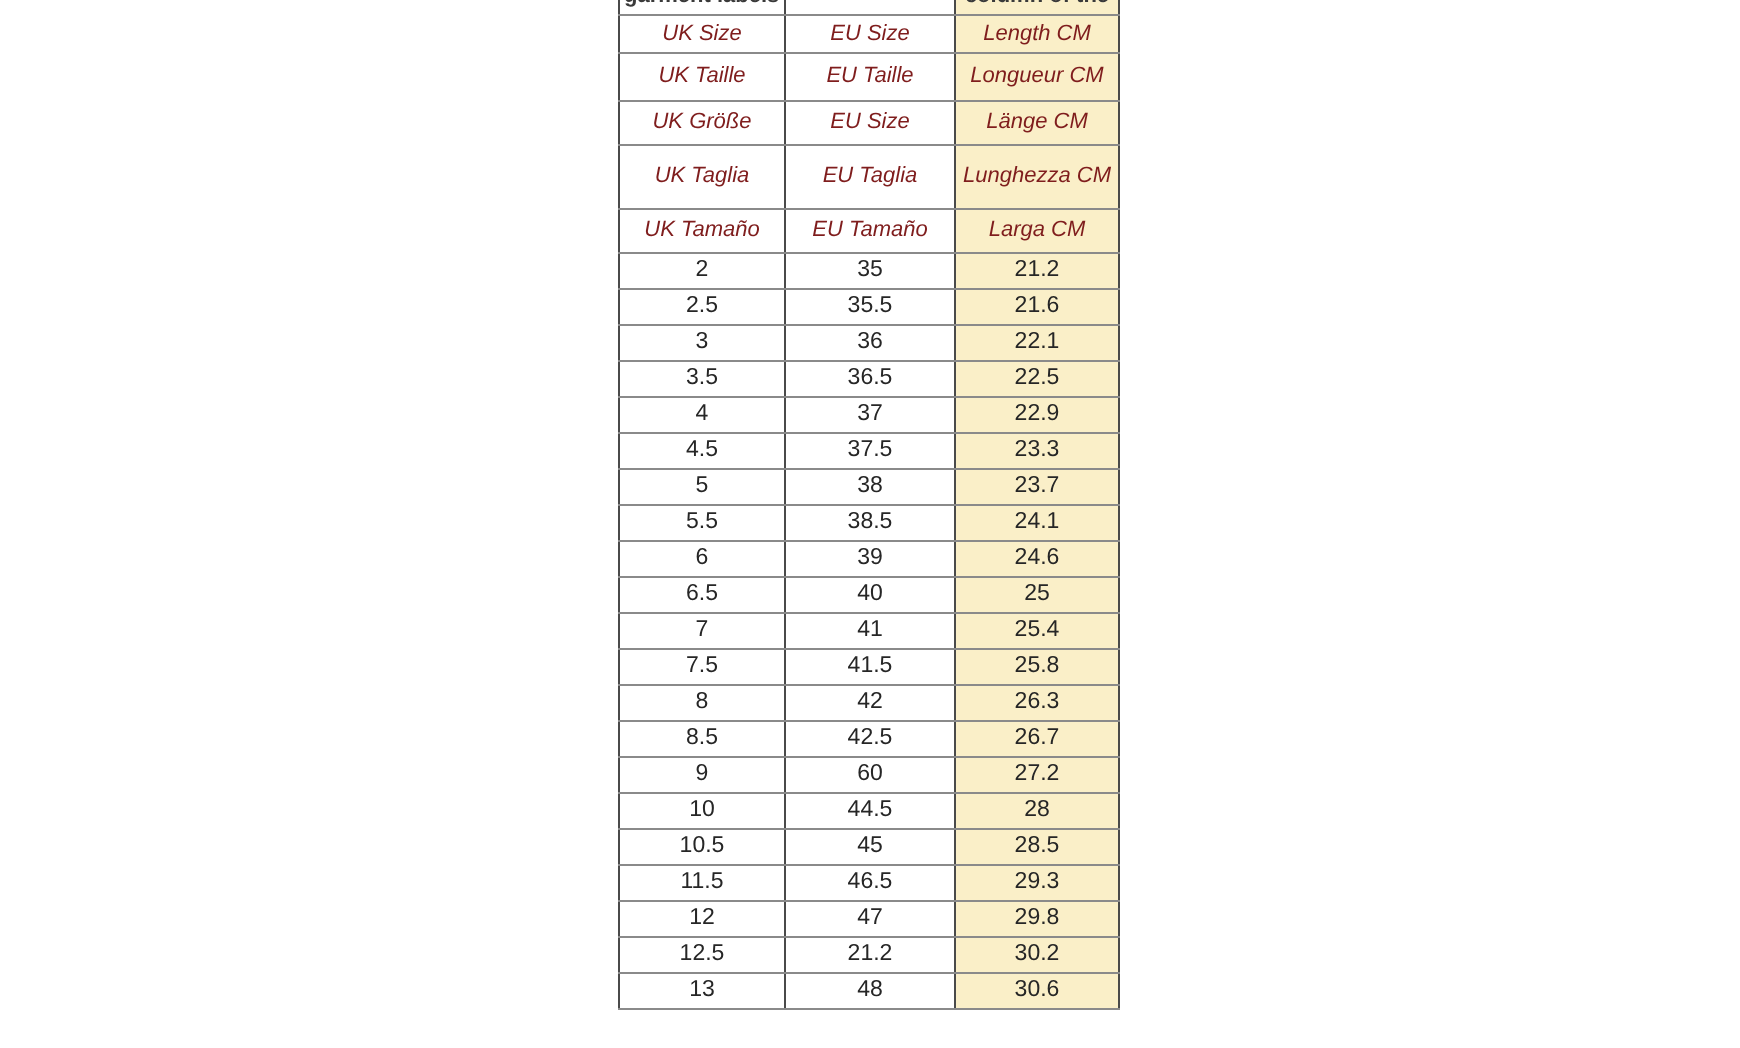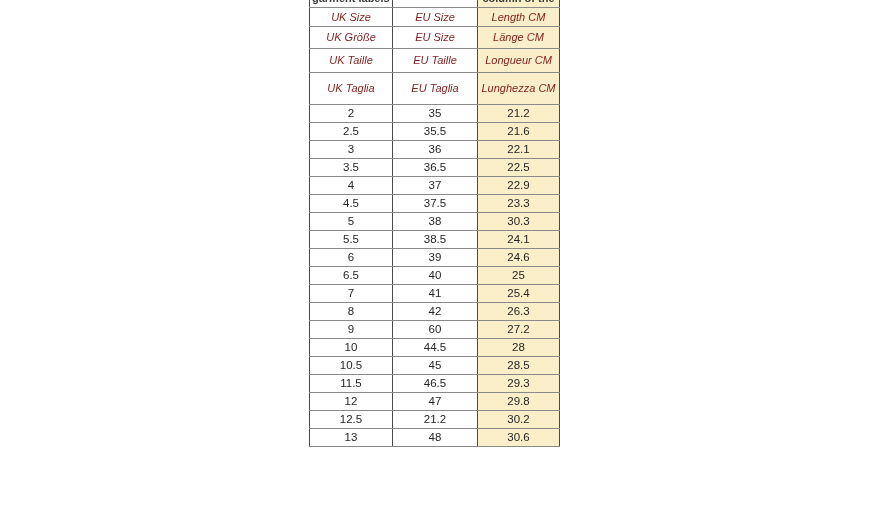--- a/index.html
+++ b/index.html
@@ -108,38 +108,43 @@
           <td></td>
           <td class="hl">column of the</td>
         </tr>
 
         <tr class="lang-row r-h1">
           <td>UK Size</td>
           <td>EU Size</td>
           <td class="hl">Length CM</td>
         </tr>
 
+        <tr class="lang-row r-h3">
+          <td>UK Taille</td>
+          <td>EU Taille</td>
+          <td class="hl">Longueur CM</td>
+        </tr>
+
         <tr class="lang-row r-h2">
           <td>UK Größe</td>
           <td>EU Size</td>
           <td class="hl">Länge CM</td>
         </tr>
 
-        <tr class="lang-row r-h3">
-          <td>UK Taille</td>
-          <td>EU Taille</td>
-          <td class="hl">Longueur CM</td>
-        </tr>
-
         <tr class="lang-row r-h4">
           <td>UK Taglia</td>
           <td>EU Taglia</td>
           <td class="hl">Lunghezza CM</td>
         </tr>
 
+        <tr class="lang-row r-h5">
+          <td>UK Tamaño</td>
+          <td>EU Tamaño</td>
+          <td class="hl">Larga CM</td>
+        </tr>
 
         <tr class="data-row">
           <td>2</td>
           <td>35</td>
           <td class="hl">21.2</td>
         </tr>
         <tr class="data-row">
           <td>2.5</td>
           <td>35.5</td>
           <td class="hl">21.6</td>
@@ -160,21 +165,21 @@
           <td class="hl">22.9</td>
         </tr>
         <tr class="data-row">
           <td>4.5</td>
           <td>37.5</td>
           <td class="hl">23.3</td>
         </tr>
         <tr class="data-row">
           <td>5</td>
           <td>38</td>
-          <td class="hl">30.3</td>
+          <td class="hl">23.7</td>
         </tr>
         <tr class="data-row">
           <td>5.5</td>
           <td>38.5</td>
           <td class="hl">24.1</td>
         </tr>
         <tr class="data-row">
           <td>6</td>
           <td>39</td>
           <td class="hl">24.6</td>
@@ -183,23 +188,33 @@
           <td>6.5</td>
           <td>40</td>
           <td class="hl">25</td>
         </tr>
         <tr class="data-row">
           <td>7</td>
           <td>41</td>
           <td class="hl">25.4</td>
         </tr>
         <tr class="data-row">
+          <td>7.5</td>
+          <td>41.5</td>
+          <td class="hl">25.8</td>
+        </tr>
+        <tr class="data-row">
           <td>8</td>
           <td>42</td>
           <td class="hl">26.3</td>
+        </tr>
+        <tr class="data-row">
+          <td>8.5</td>
+          <td>42.5</td>
+          <td class="hl">26.7</td>
         </tr>
         <tr class="data-row">
           <td>9</td>
           <td>60</td>
           <td class="hl">27.2</td>
         </tr>
         <tr class="data-row">
           <td>10</td>
           <td>44.5</td>
           <td class="hl">28</td>

